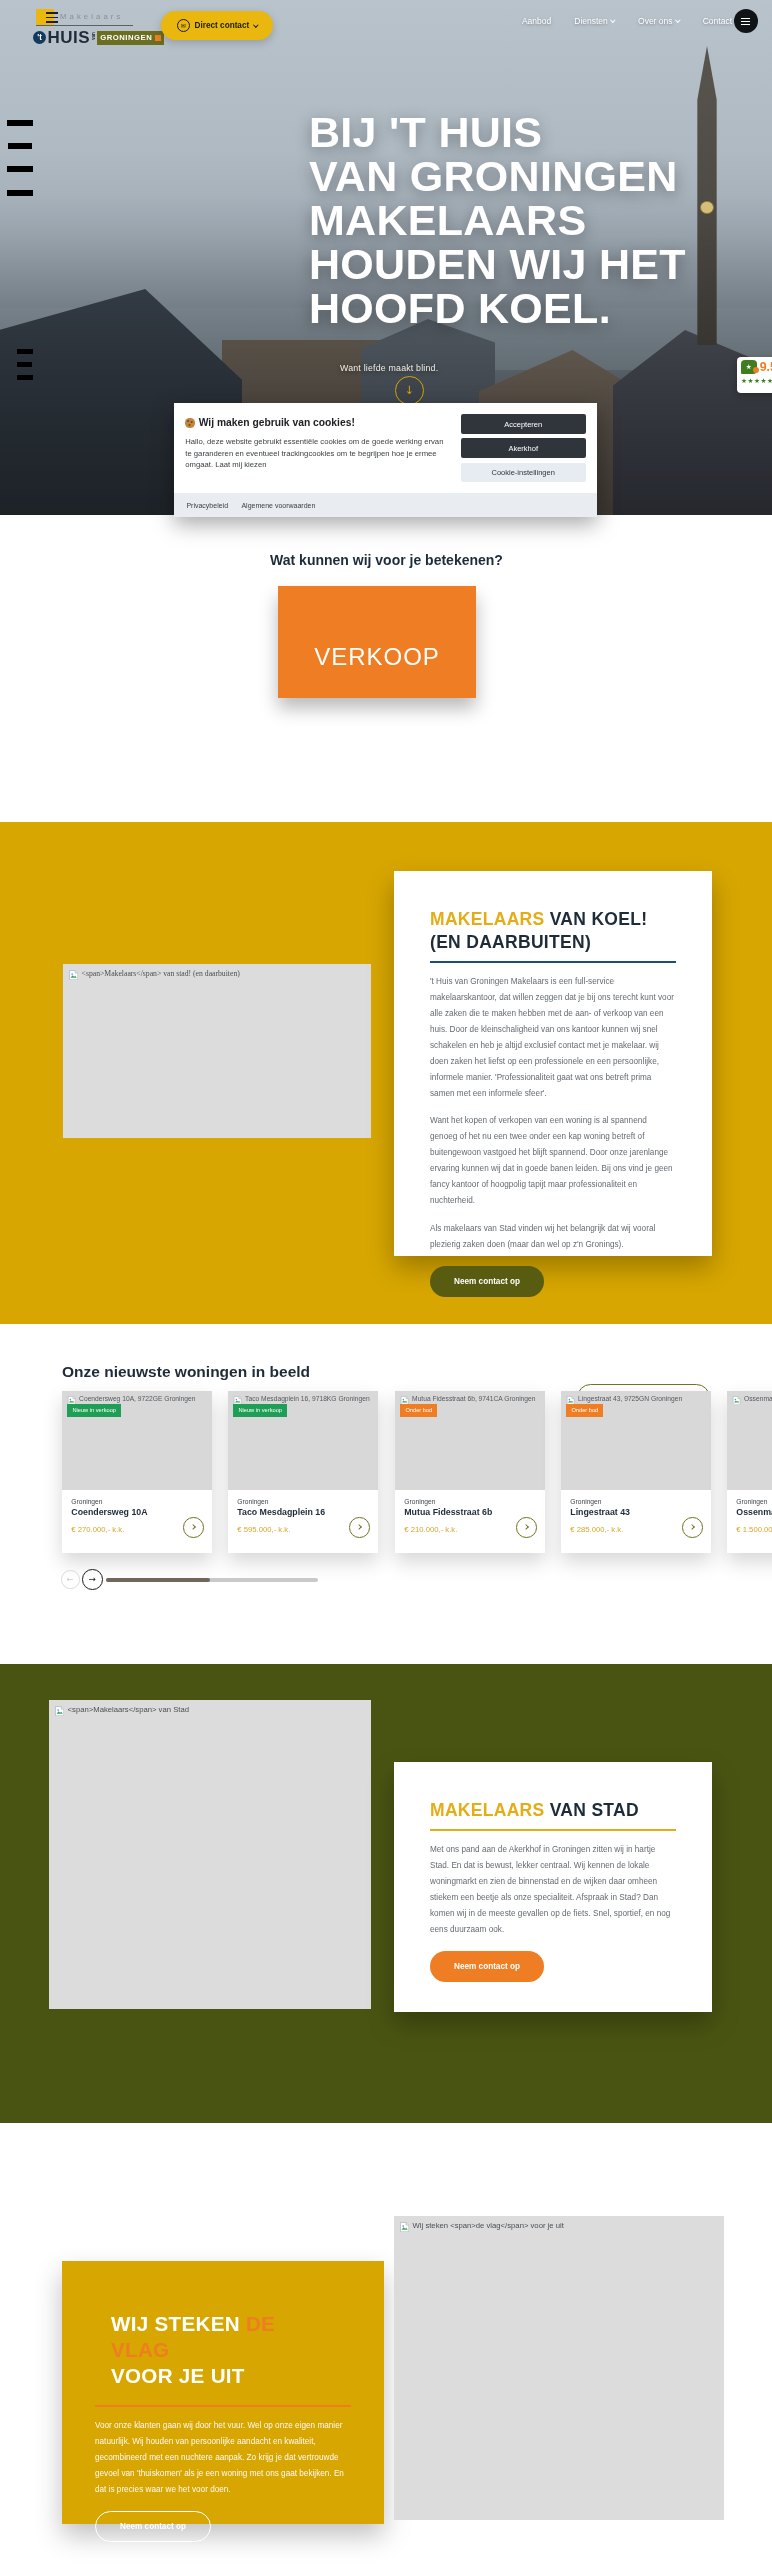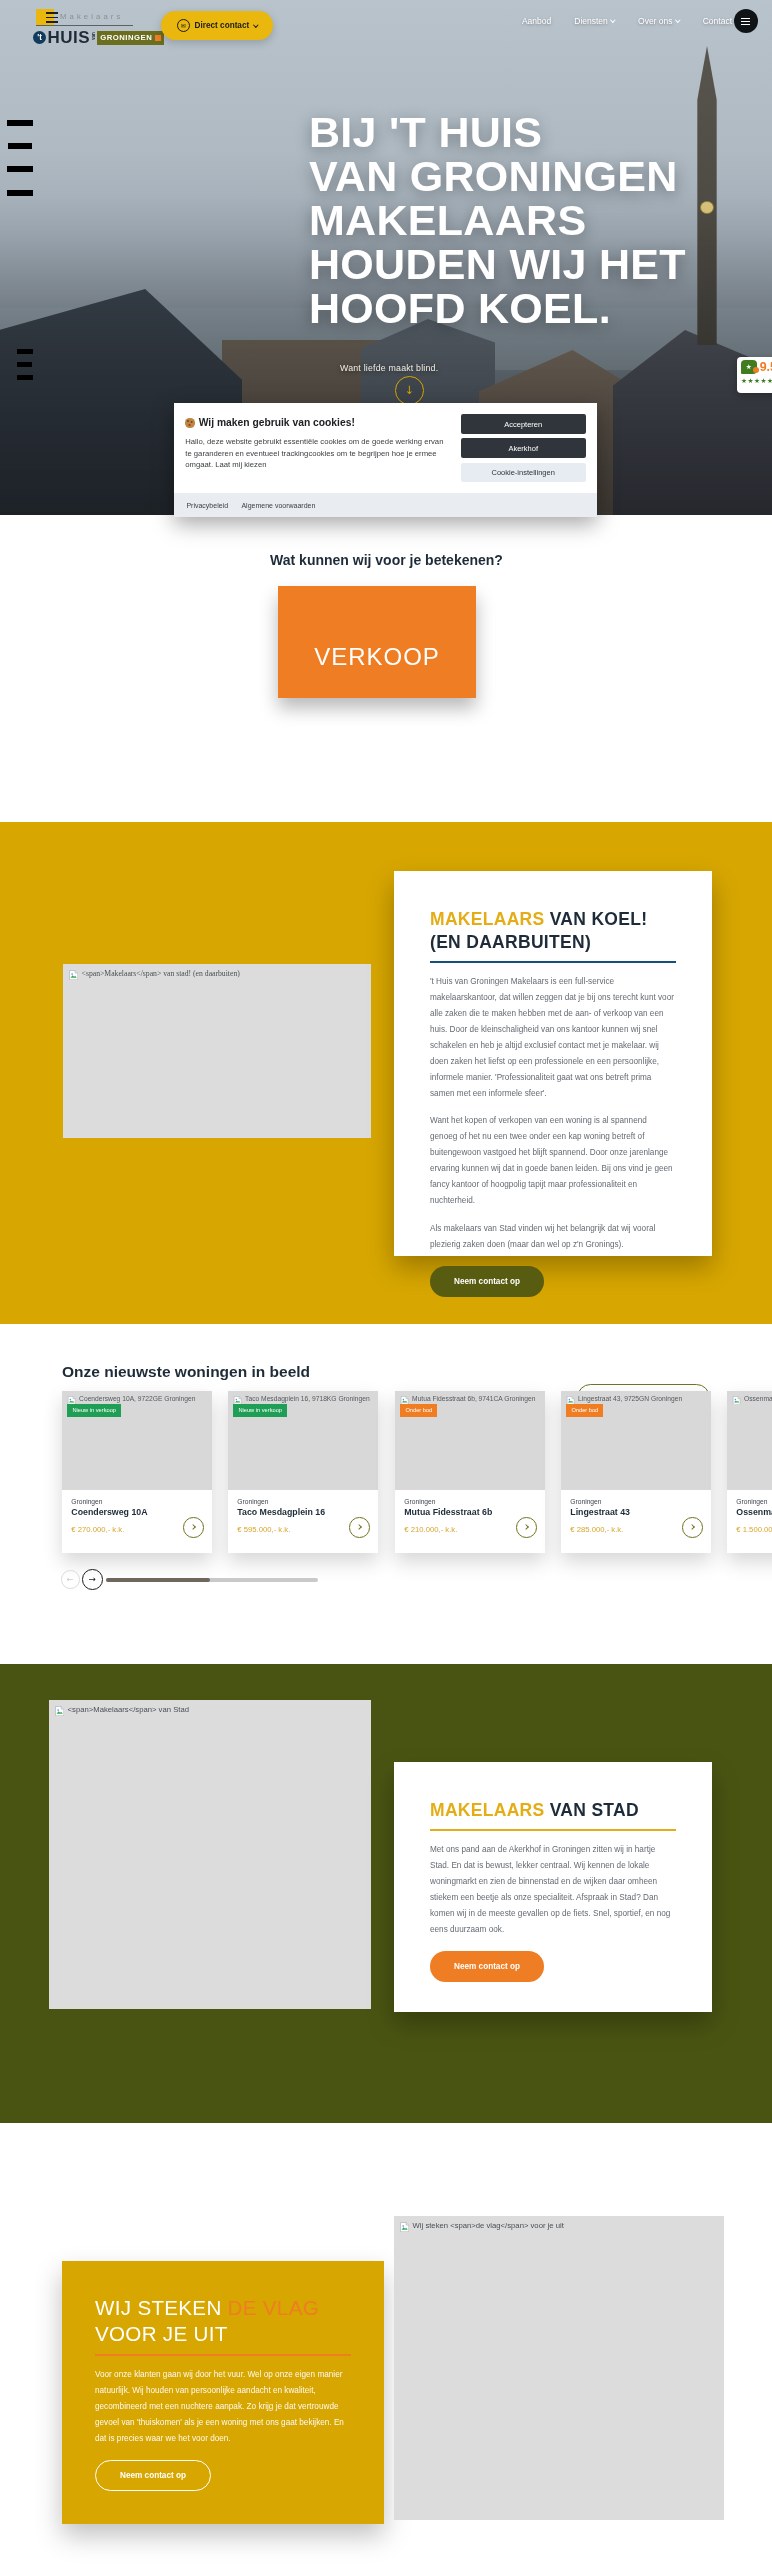--- a/index.html
+++ b/index.html
@@ -123,21 +123,21 @@
 
   
   .sec-olive{position:absolute;left:0;top:1664px;width:773px;height:459px;background:#4a5412;}
   .ph2{left:49px;top:36px;width:322px;height:309px;}
   .card2{left:394px;top:98px;width:318px;height:250px;}
   .rule-yellow{background:#e4ad15;}
 
   
   .sec-vlag{position:absolute;left:0;top:2123px;width:773px;height:520px;background:#fff;}
   .card3{position:absolute;left:62px;top:138px;width:322px;height:263px;background:#d7a600;box-shadow:0 12.4px 25px rgba(0,0,0,.25);padding:34px 33px 0 33px;}
-  .card3 h2{margin:0;font-size:20.6px;line-height:26px;font-weight:400;color:#fff;letter-spacing:0.3px;}
+  .card3 h2{margin:16px;font-size:20.6px;line-height:26px;font-weight:700;color:#fff;letter-spacing:0.3px;}
   .card3 .rule{height:1.5px;margin-top:7.2px;background:#ef7d23;}
   .card3 p{color:#fdfaf2;font-size:8.2px;line-height:16px;margin:11.3px 0 0 0;}
   .ph3{left:394px;top:93px;width:330px;height:304px;}
 </style>
 </head>
 <body>
 
 <div class="page">
 
   <div class="hero">

